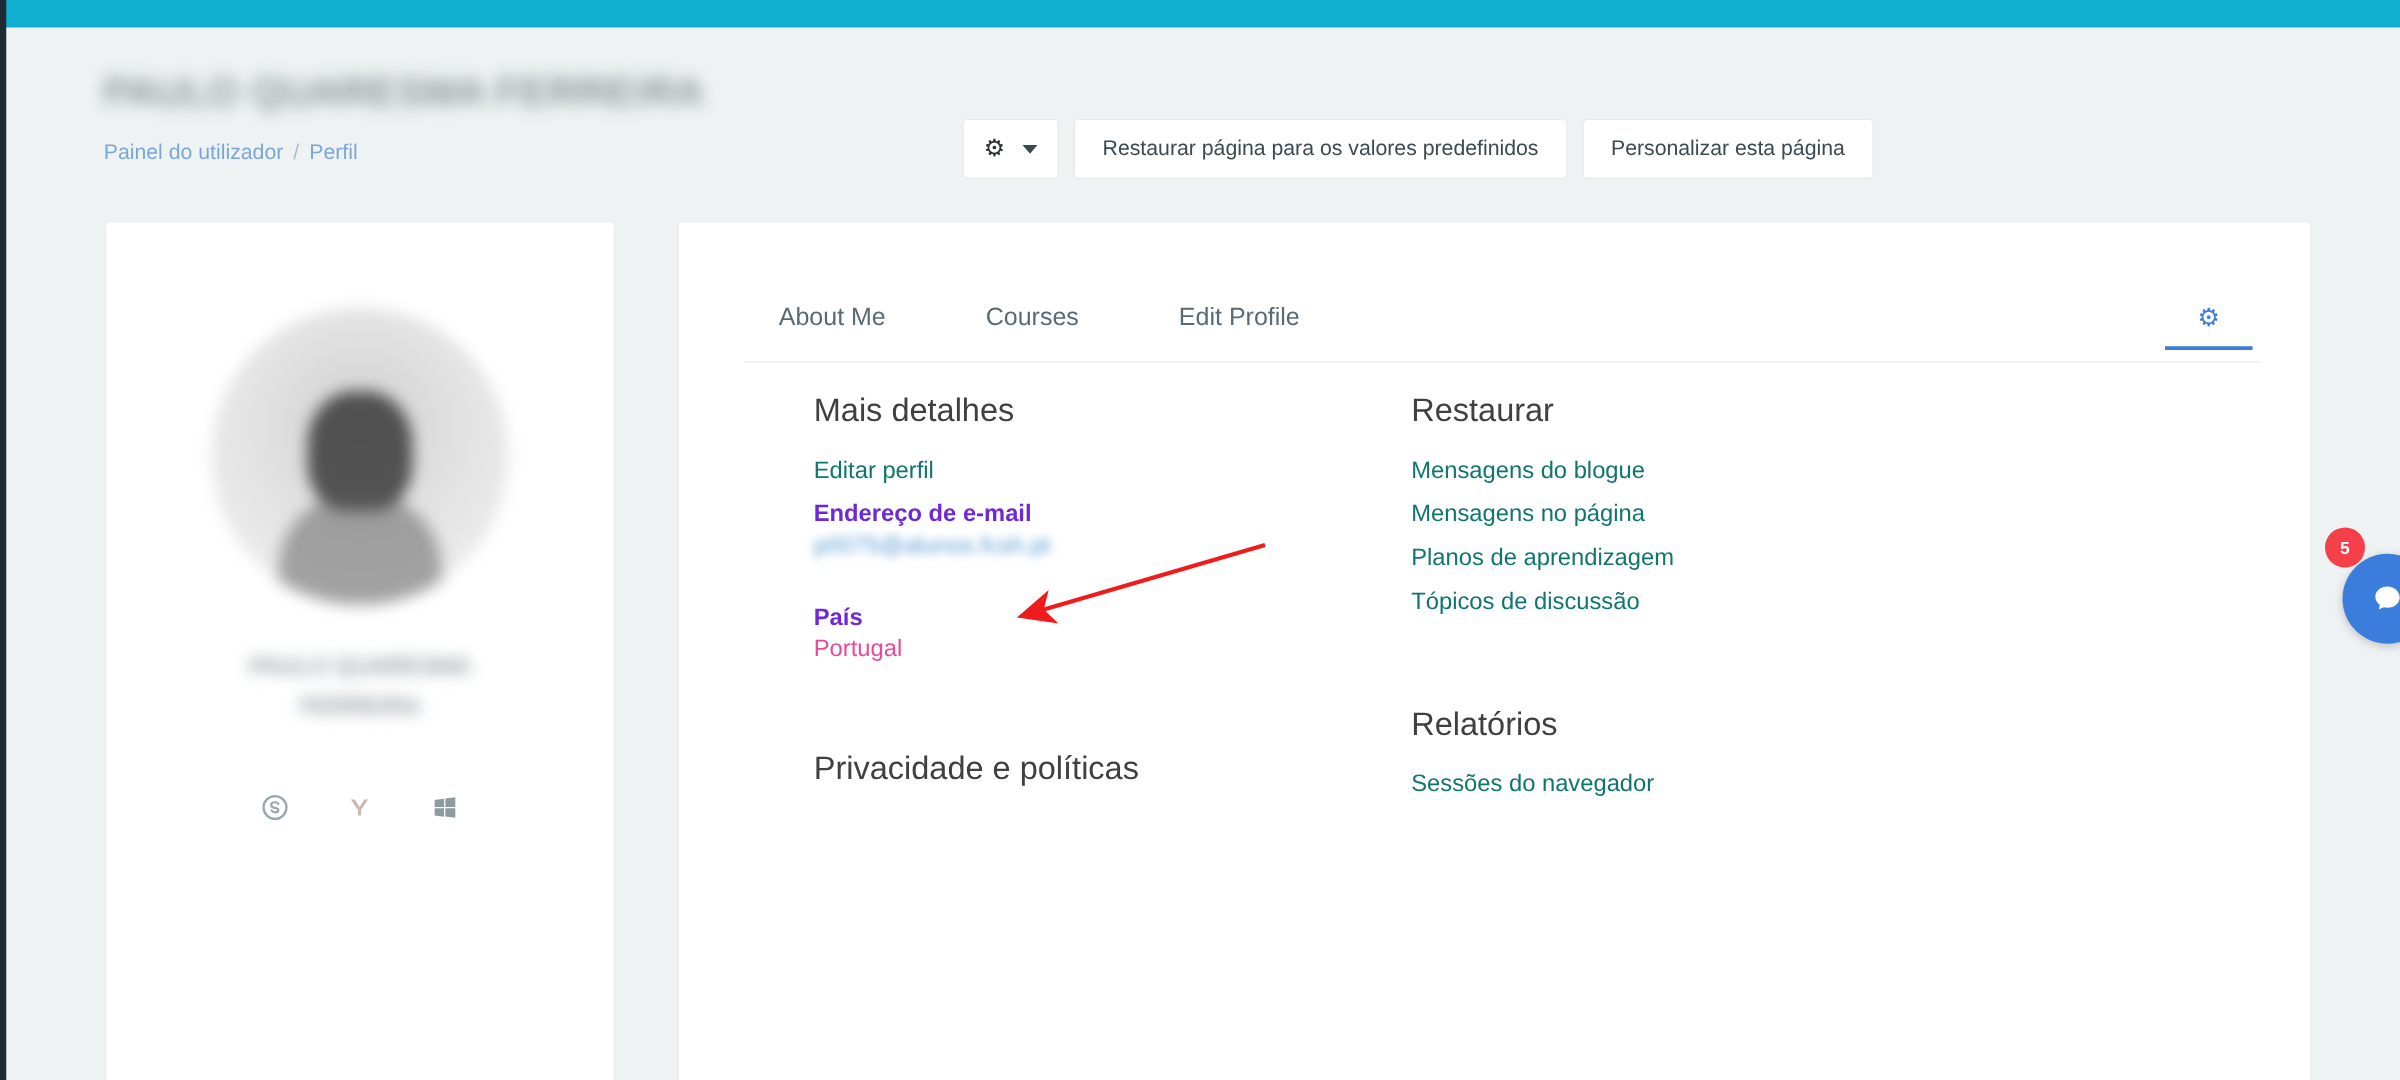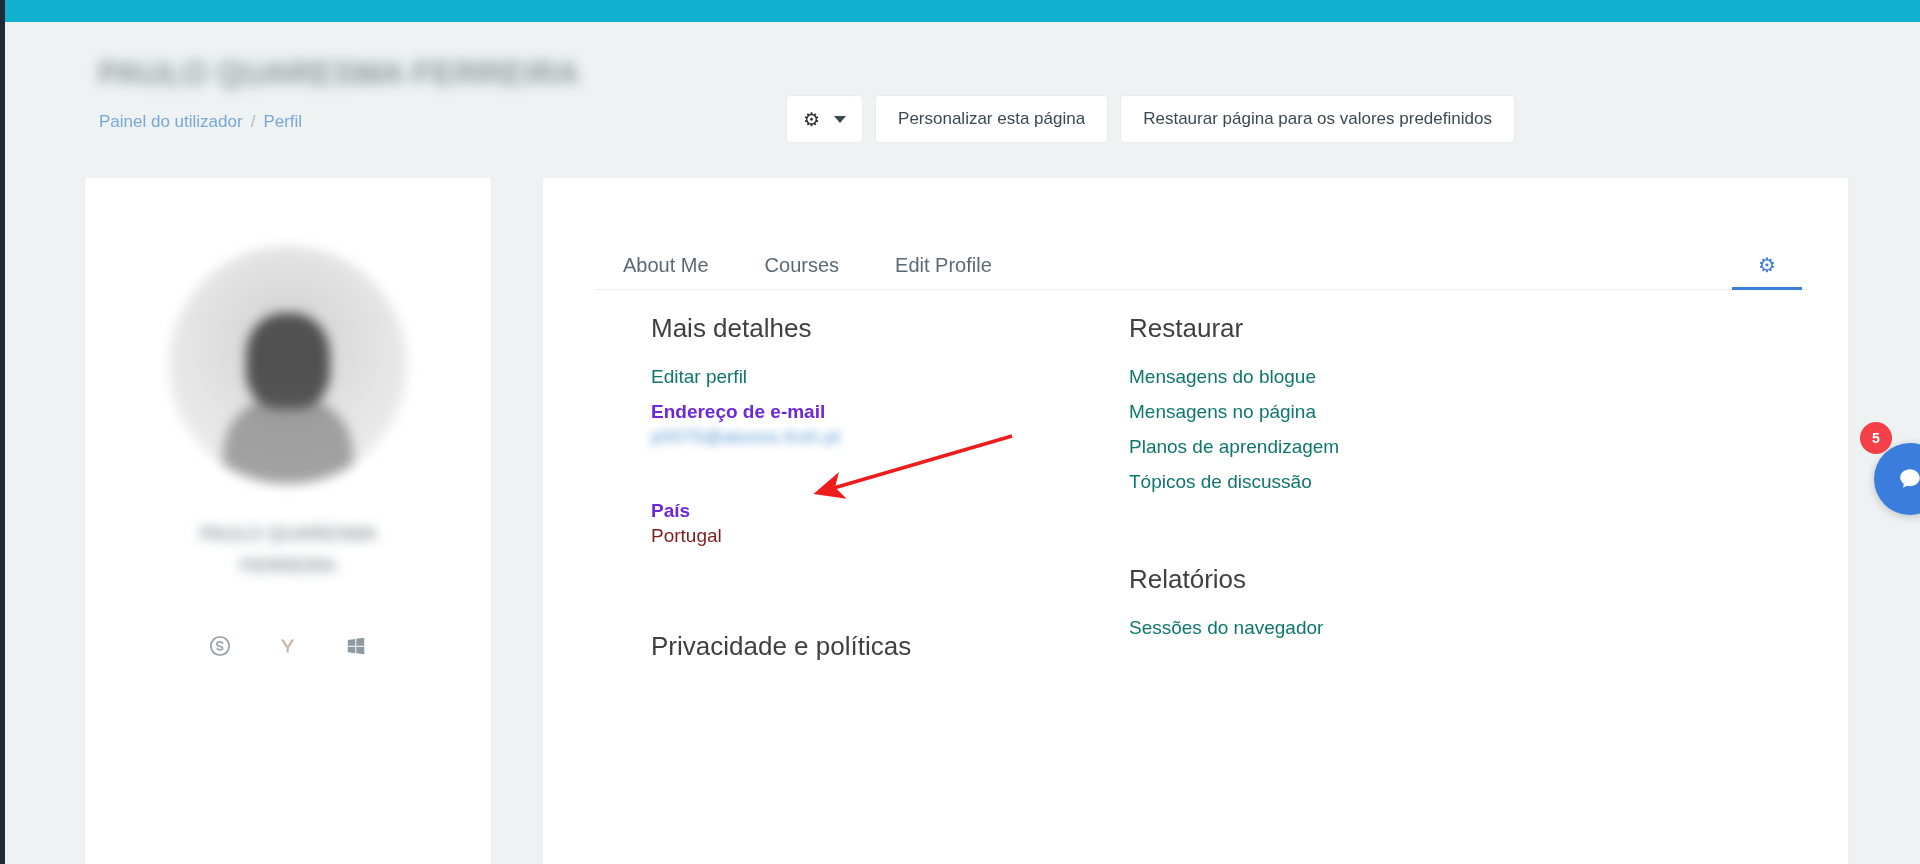--- a/index.html
+++ b/index.html
@@ -21,21 +21,21 @@
     position: absolute; left: 0; top: 0; width: 1920px; height: 22px;
     background: #11b0d1; z-index: 30;
   }
   #page-bg {
     position: absolute; left: 0; top: 22px; width: 1920px; height: 842px;
     background: #eef2f3;
   }
 
   
   #header {
-    position: absolute; left: 16px; top: 22px; width: 1736px; height: 138px;
+    position: absolute; left: 0; top: 22px; width: 1736px; height: 138px;
   }
   #page-title {
     position: absolute; left: 83px; top: 34px;
     font-size: 31px; font-weight: 400; color: #3b4a52;
     letter-spacing: 1.2px; white-space: nowrap;
     filter: blur(7px);
     opacity: .85;
   }
   #breadcrumb {
     position: absolute; left: 83px; top: 90px;
@@ -112,21 +112,21 @@
   #content-card {
     position: absolute; left: 543px; top: 178px;
     width: 1305px; height: 700px;
     background: #fff; border-radius: 3px;
     box-shadow: 0 1px 2px rgba(0,0,0,.05);
     overflow: hidden;
   }
   #tabs {
     position: absolute; left: 52px; top: 42px; right: 40px; height: 70px;
     border-bottom: 1px solid #e8edf0;
-    display: flex; align-items: flex-end;
+    display: flex; align-items: center; gap: 24px;
   }
   .tab {
     font-size: 20px; color: #5a6a74; padding: 12px 28px;
     cursor: pointer; white-space: nowrap;
   }
   #tab-gear {
     margin-left: auto; position: relative;
     padding: 12px 32px; cursor: pointer;
   }
   #tab-gear .gg { color: #3b7ddd; font-size: 20px; }
@@ -150,21 +150,21 @@
   .lnk {
     display: block; font-size: 19px; color: #0f766e;
     text-decoration: none; cursor: pointer;
     margin-bottom: 13px; white-space: nowrap;
   }
   .field-label {
     font-size: 19px; color: #6d28d9; font-weight: bold;
     margin-top: 8px; margin-bottom: 3px; white-space: nowrap;
   }
   .field-value {
-    font-size: 19px; color: #7f1d1d; margin-bottom: 22px; white-space: nowrap;
+    font-size: 19px; color: #ec4899; margin-bottom: 6px; white-space: nowrap;
   }
   .field-value.blurred { color: #5b9bd5; filter: blur(4px); }
 
   .sec-gap { height: 62px; }
 
   
   #arrow-anno {
     position: absolute; left: 800px; top: 430px;
     width: 220px; height: 70px; pointer-events: none; z-index: 25;
   }
@@ -204,23 +204,23 @@
     <span class="crumb-link">Perfil</span>
   </div>
 
   <div class="hdr-btns">
 
     <div class="hdr-btn gear-btn">
       <span class="gear-glyph">⚙</span>
       <span class="caret"></span>
     </div>
 
+    <div class="hdr-btn">Restaurar página para os valores predefinidos</div>
+
     <div class="hdr-btn">Personalizar esta página</div>
-
-    <div class="hdr-btn">Restaurar página para os valores predefinidos</div>
   </div>
 </div>
 
 <div id="profile-card">
 
   <div id="avatar"></div>
 
   <div id="avatar-name">PAULO QUARESMA
 FERREIRA</div>
 

